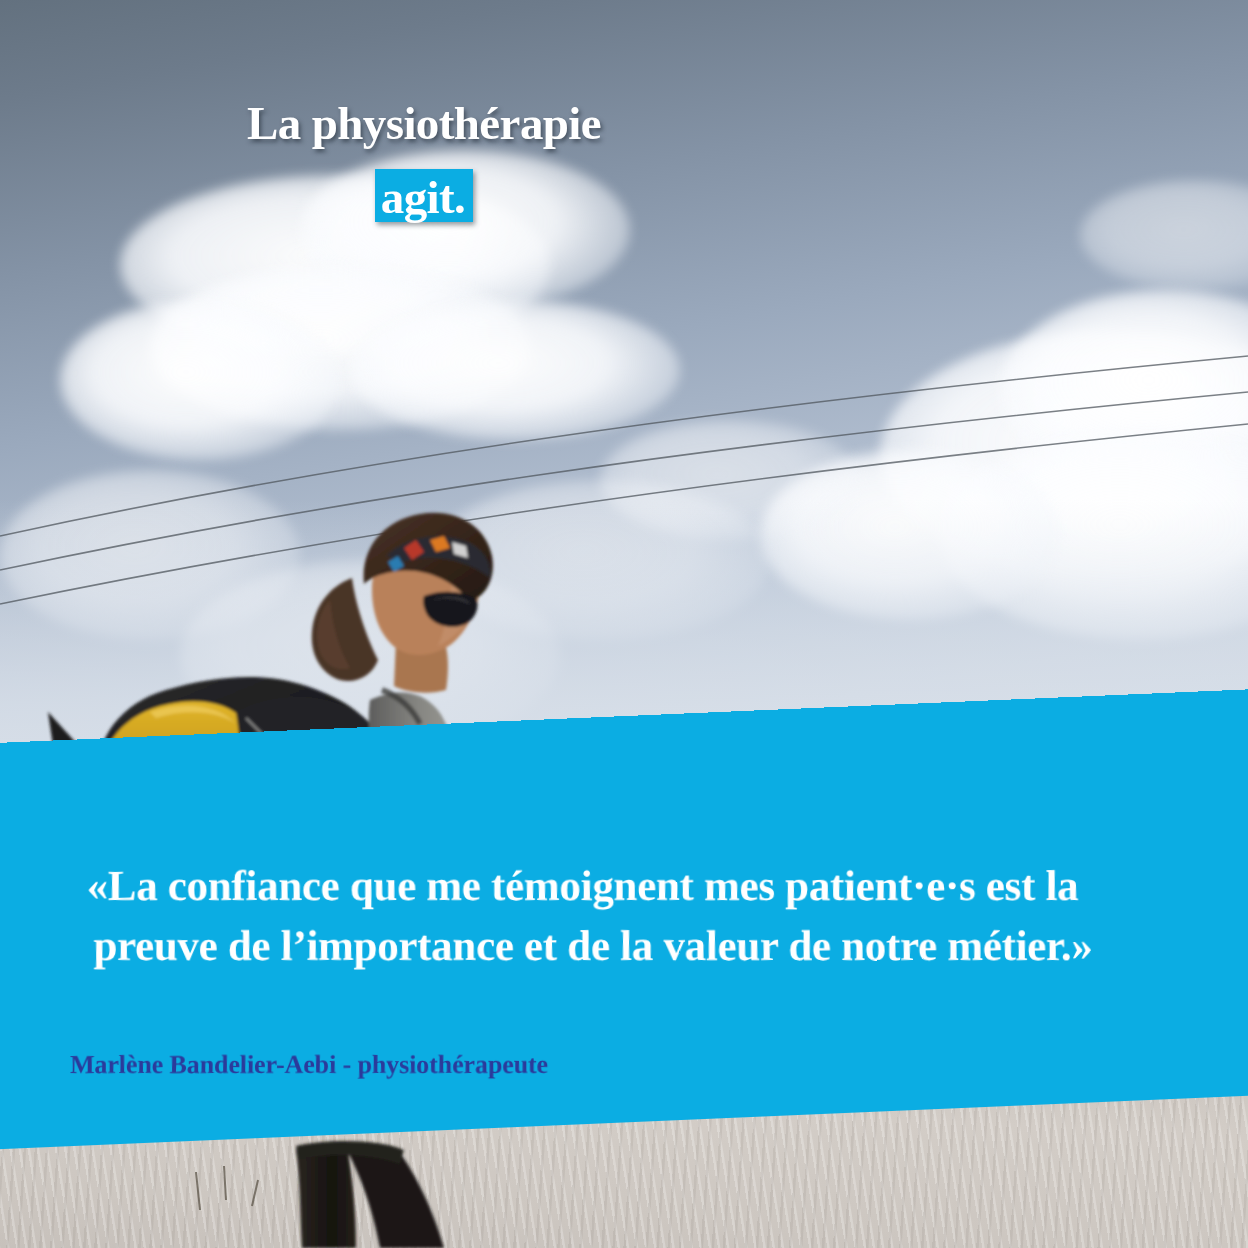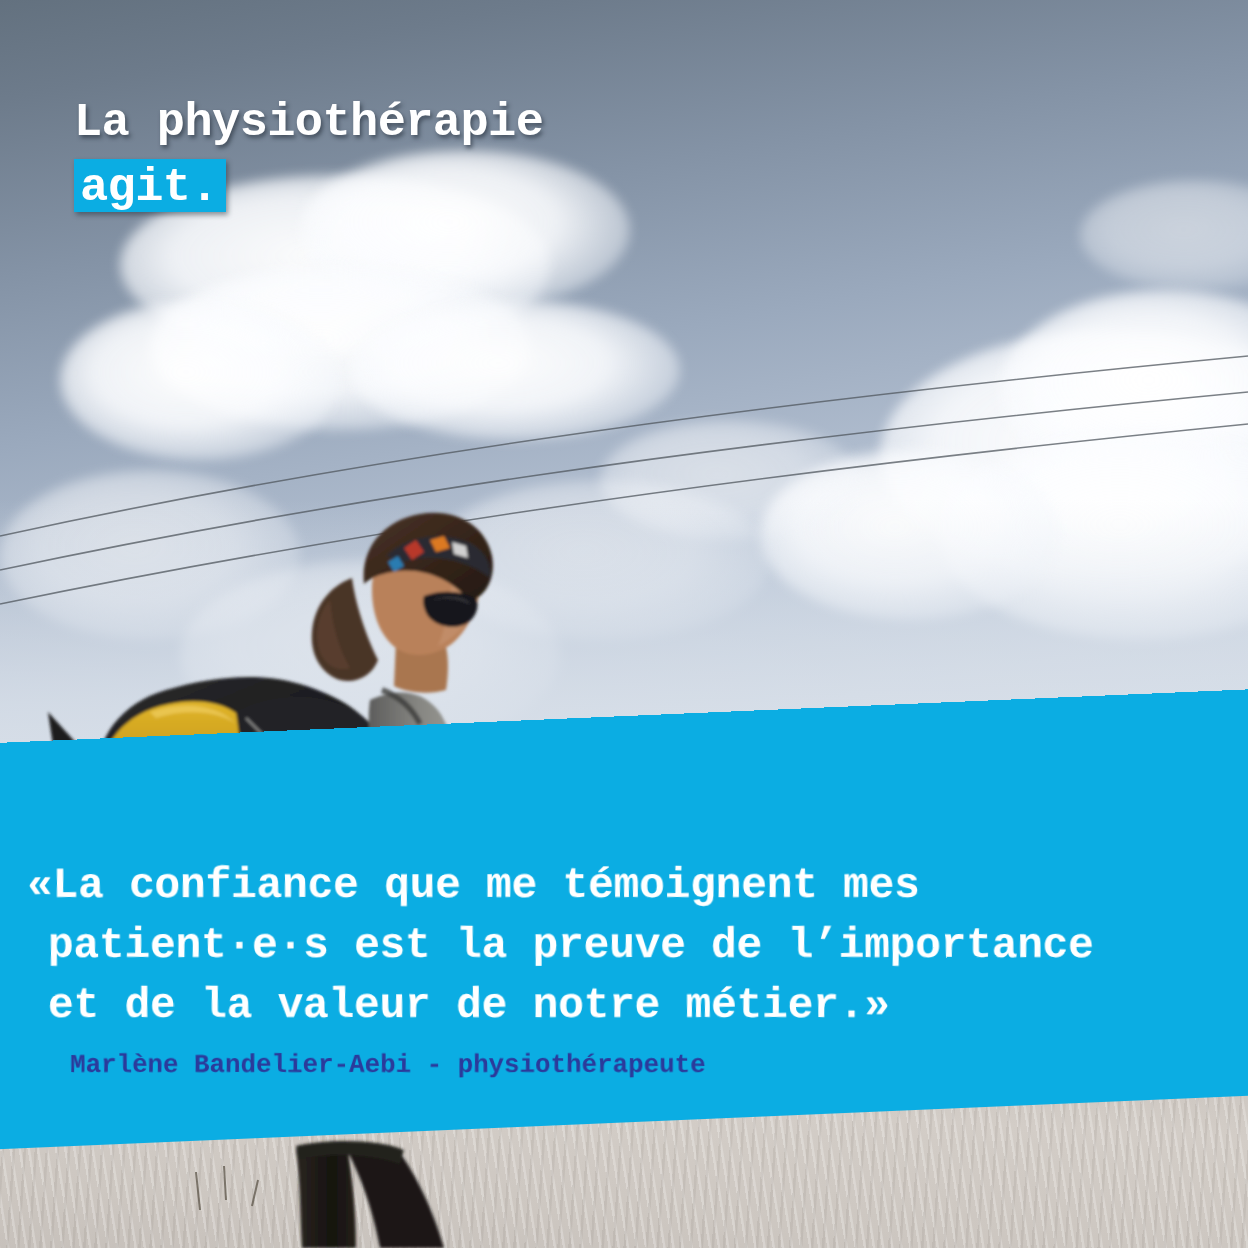--- a/index.html
+++ b/index.html
@@ -5,22 +5,23 @@
   html, body {
     margin: 0;
     padding: 0;
     background: #1b1b1b;
   }
   .poster {
     position: relative;
     width: 1248px;
     height: 1248px;
     overflow: hidden;
-    font-family: Liberation Mono, monospace;
+    font-family: Liberation Serif, serif;
     background: #6d28d9;
+    text-align: center;
   }
 
   
   .photo {
     position: absolute;
     inset: 0;
     overflow: hidden;
   }
   .sky {
     position: absolute;
@@ -103,21 +104,21 @@
     display: block;
     color: #ffffff;
     font-size: 47px;
     font-weight: 700;
     letter-spacing: -0.6px;
     line-height: 1.16;
     text-shadow: 2px 3px 4px rgba(25,35,45,0.55);
   }
   .headline-line2-wrap {
     display: block;
-    margin-top: 8px;
+    margin-top: 18px;
   }
   .headline-line2 {
     display: inline-block;
     color: #ffffff;
     background: #0BADE3;
     font-size: 47px;
     font-weight: 700;
     letter-spacing: -0.6px;
     line-height: 1.0;
     padding: 5px 8px 1px 6px;

